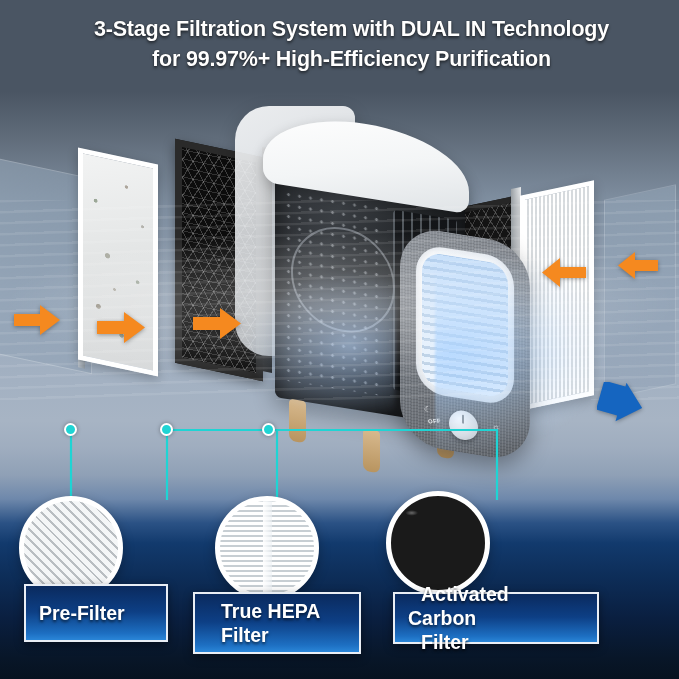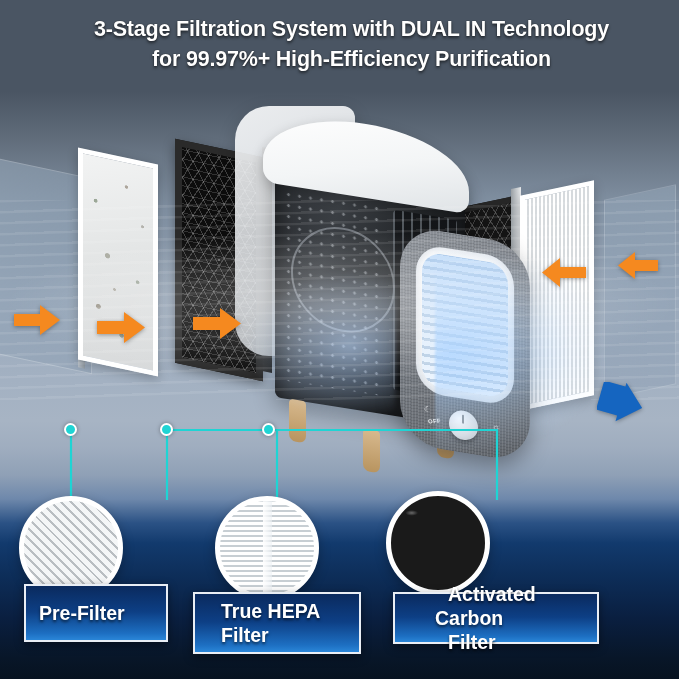--- a/index.html
+++ b/index.html
@@ -404,20 +404,20 @@
     <span>Pre-Filter</span>
   </div>
 
   <div class="label" style="left:193px;top:592px;width:168px;height:62px;">
     <span>
       <span>True HEPA</span><br>
       <span>Filter</span>
     </span>
   </div>
 
-  <div class="label" style="left:393px;top:592px;width:206px;height:52px;padding-left:27px;">
+  <div class="label" style="left:393px;top:592px;width:206px;height:52px;">
     <span>
       <span>Activated Carbon</span><br>
       <span>Filter</span>
     </span>
   </div>
 
 </div>
 
 </body></html>

